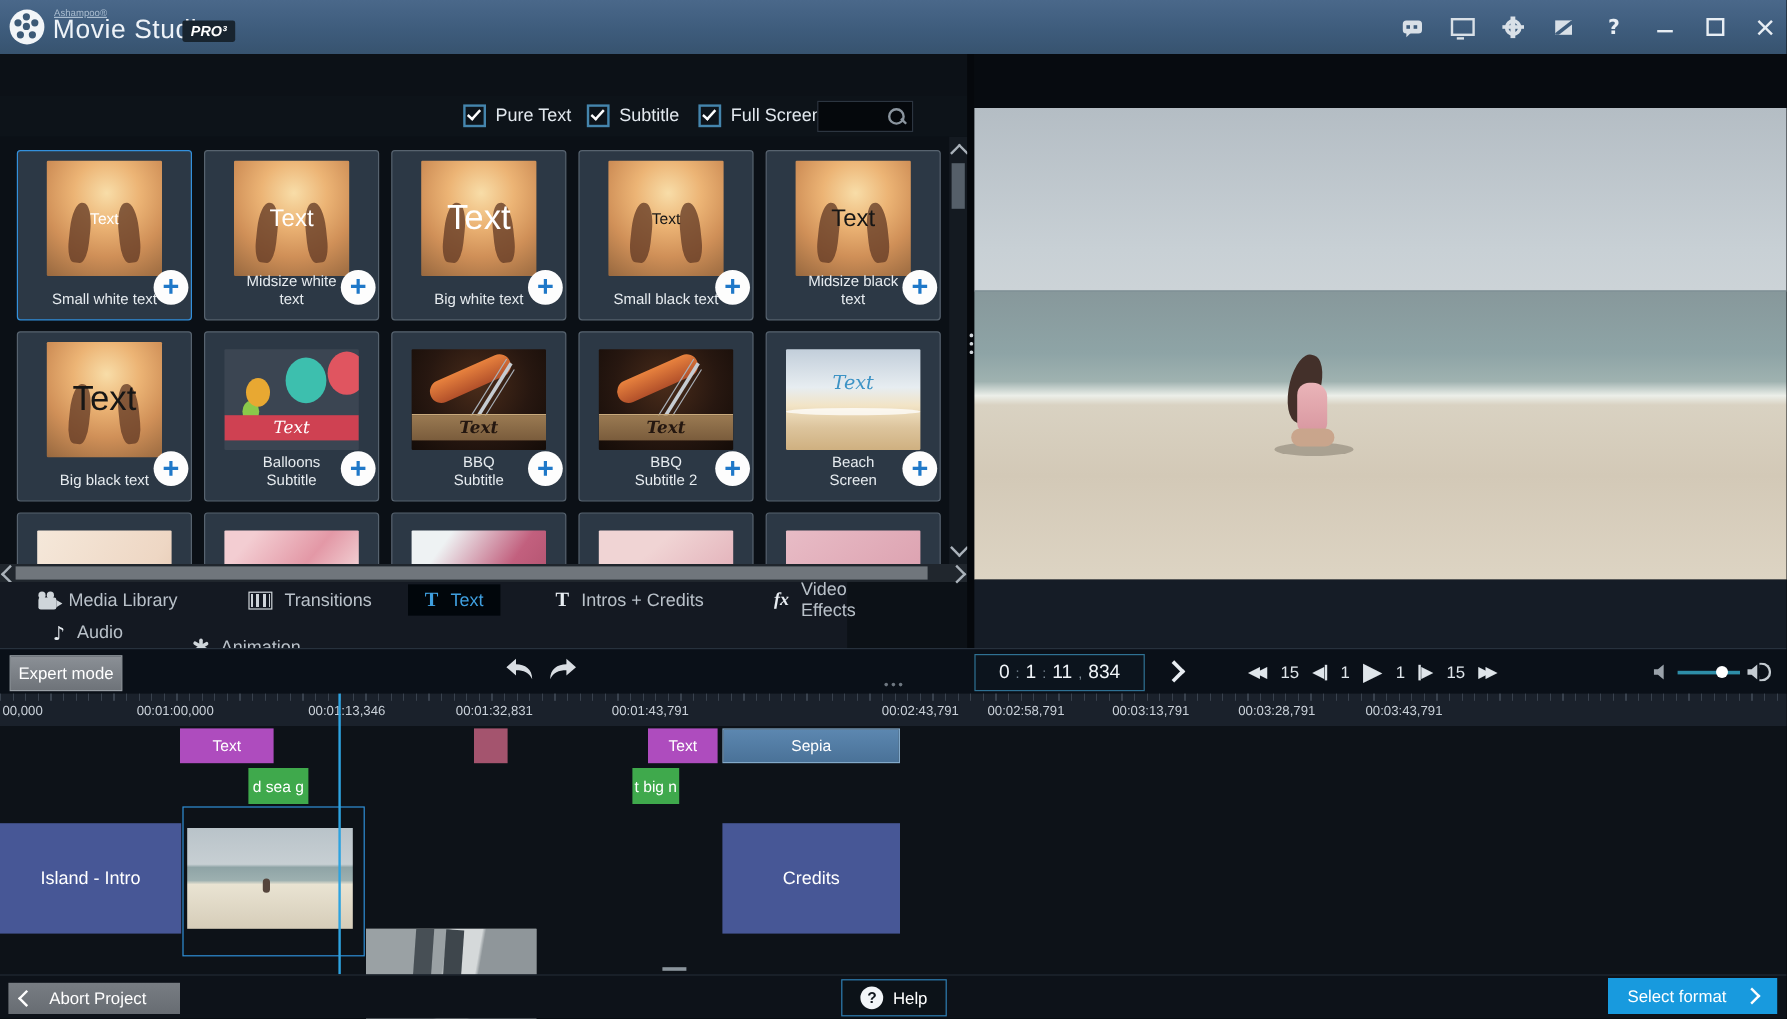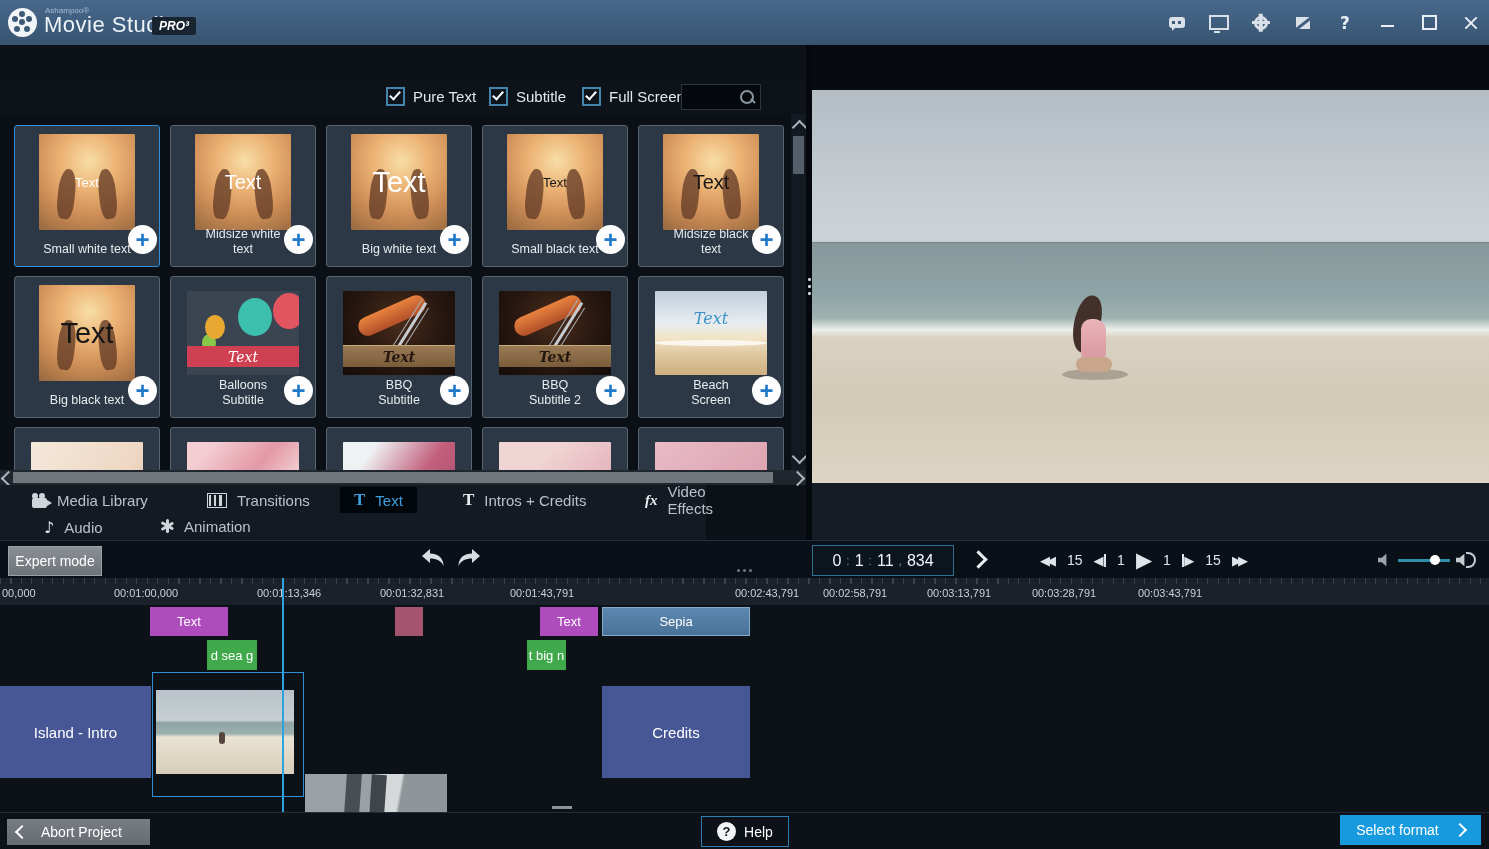--- a/index.html
+++ b/index.html
@@ -7,21 +7,21 @@
        font-family:"Liberation Sans",sans-serif;color:#dfe5ea;-webkit-font-smoothing:antialiased;}
   .abs{position:absolute;}
 
   
   #titlebar{left:0;top:0;width:1489px;height:45px;
     background:linear-gradient(180deg,#4a688a 0%,#3e5c7c 55%,#37536f 100%);}
   .reel{left:8px;top:8px;width:29px;height:29px;border-radius:50%;background:#f2f5f8;}
   .reel::before{content:"";position:absolute;width:6px;height:6px;border-radius:50%;background:#3c5976;
     left:11px;top:11px;
     box-shadow:0 -8px 0 #3c5976,7px -3px 0 #3c5976,5px 7px 0 #3c5976,-5px 7px 0 #3c5976,-7px -3px 0 #3c5976;}
-  .brand-small{left:45px;top:6px;font-size:8px;color:#a9bccf;}
+  .brand-small{left:45px;top:6px;font-size:8px;color:#a9bccf;text-decoration:underline;}
   .app-title{left:44px;top:12px;font-size:22px;font-weight:300;color:#eef3f8;letter-spacing:.5px;}
   .badge{left:152px;top:17px;padding:2px 7px;background:#18242f;border-radius:2px;
     font-size:12px;font-weight:bold;font-style:italic;color:#fff;}
   .wicons{right:8px;top:0;height:45px;display:flex;align-items:center;gap:22px;position:absolute;}
   .wic{position:relative;width:20px;height:20px;display:flex;align-items:center;justify-content:center;cursor:default;}
   .ic-chat{width:16px;height:11px;background:#d9e0e7;border-radius:3px;position:relative;}
   .ic-chat::before{content:"";position:absolute;left:3px;top:4px;width:3px;height:3px;background:#3e5c7c;box-shadow:6px 0 0 #3e5c7c;}
   .ic-chat::after{content:"";position:absolute;left:3px;bottom:-3px;border-left:4px solid #d9e0e7;border-bottom:4px solid transparent;}
   .ic-screen{width:16px;height:11px;border:2px solid #d9e0e7;position:relative;}
   .ic-screen::after{content:"";position:absolute;left:3px;bottom:-5px;width:6px;height:2px;background:#d9e0e7;}
@@ -437,21 +437,21 @@
       <span class="tab-label">Intros + Credits</span>
     </div>
     <div class="tab" style="left:645px;top:2px;justify-content:center;">
       <span class="tab-ic-fx">fx</span>
       <span class="tab-label">Video Effects</span>
     </div>
     <div class="tab" style="left:44px;top:29px;">
       <span class="tab-ic-note">♪</span>
       <span class="tab-label">Audio</span>
     </div>
-    <div class="tab" style="left:160px;top:28px;">
+    <div class="tab" style="left:160px;top:41px;">
       <span class="ic-aster">
           <i></i>
         </span>
       <span class="tab-label">Animation</span>
     </div>
   </div>
 
   <div id="transport" class="abs">
     <div id="expert-btn">Expert mode</div>
     <div class="undo-redo">

